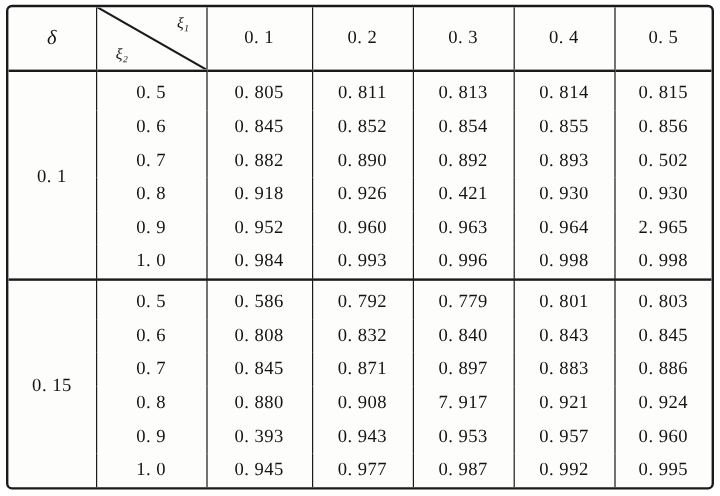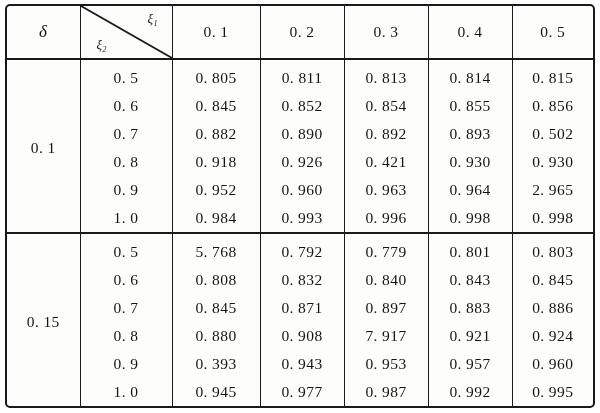--- a/index.html
+++ b/index.html
@@ -159,21 +159,21 @@
             <td>0. 993</td>
             <td>0. 996</td>
             <td>0. 998</td>
             <td>0. 998</td>
           </tr>
         </tbody>
       <tbody id="block-1">
           <tr>
             <td rowspan="6">0. 15</td>
             <td>0. 5</td>
-            <td>5. 768</td>
+            <td>0. 586</td>
             <td>0. 792</td>
             <td>0. 779</td>
             <td>0. 801</td>
             <td>0. 803</td>
           </tr>
           <tr>
             <td>0. 6</td>
             <td>0. 808</td>
             <td>0. 832</td>
             <td>0. 840</td>

